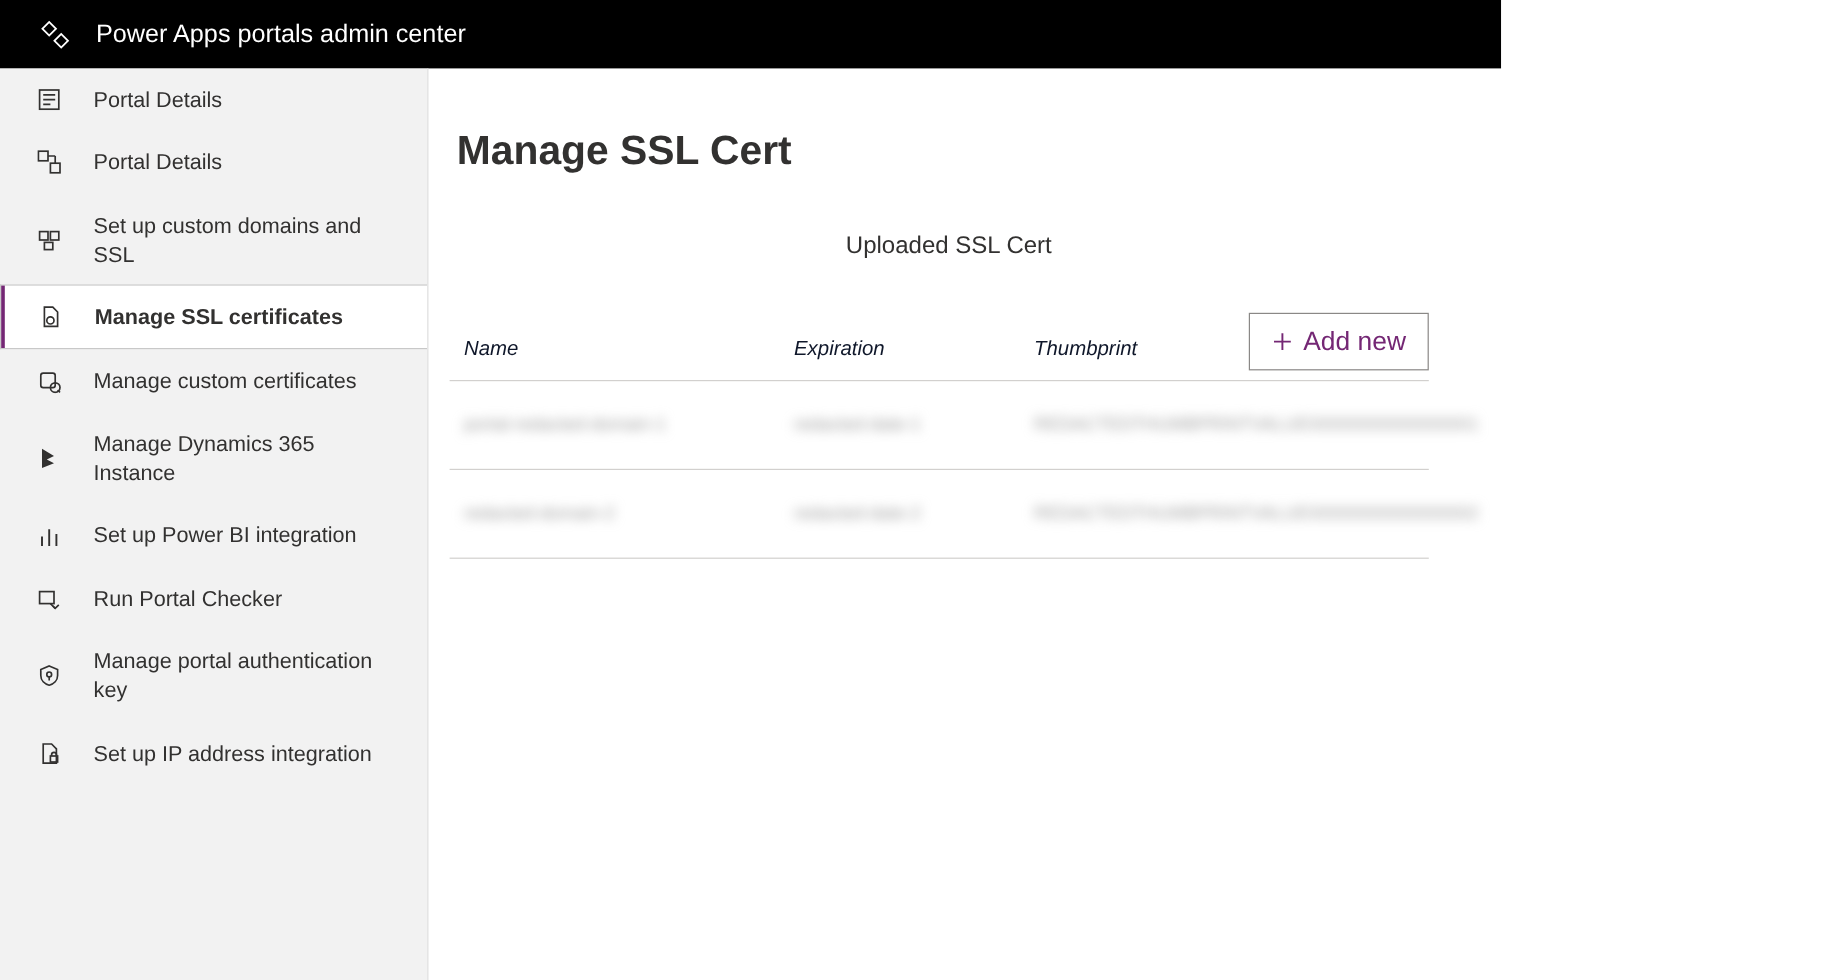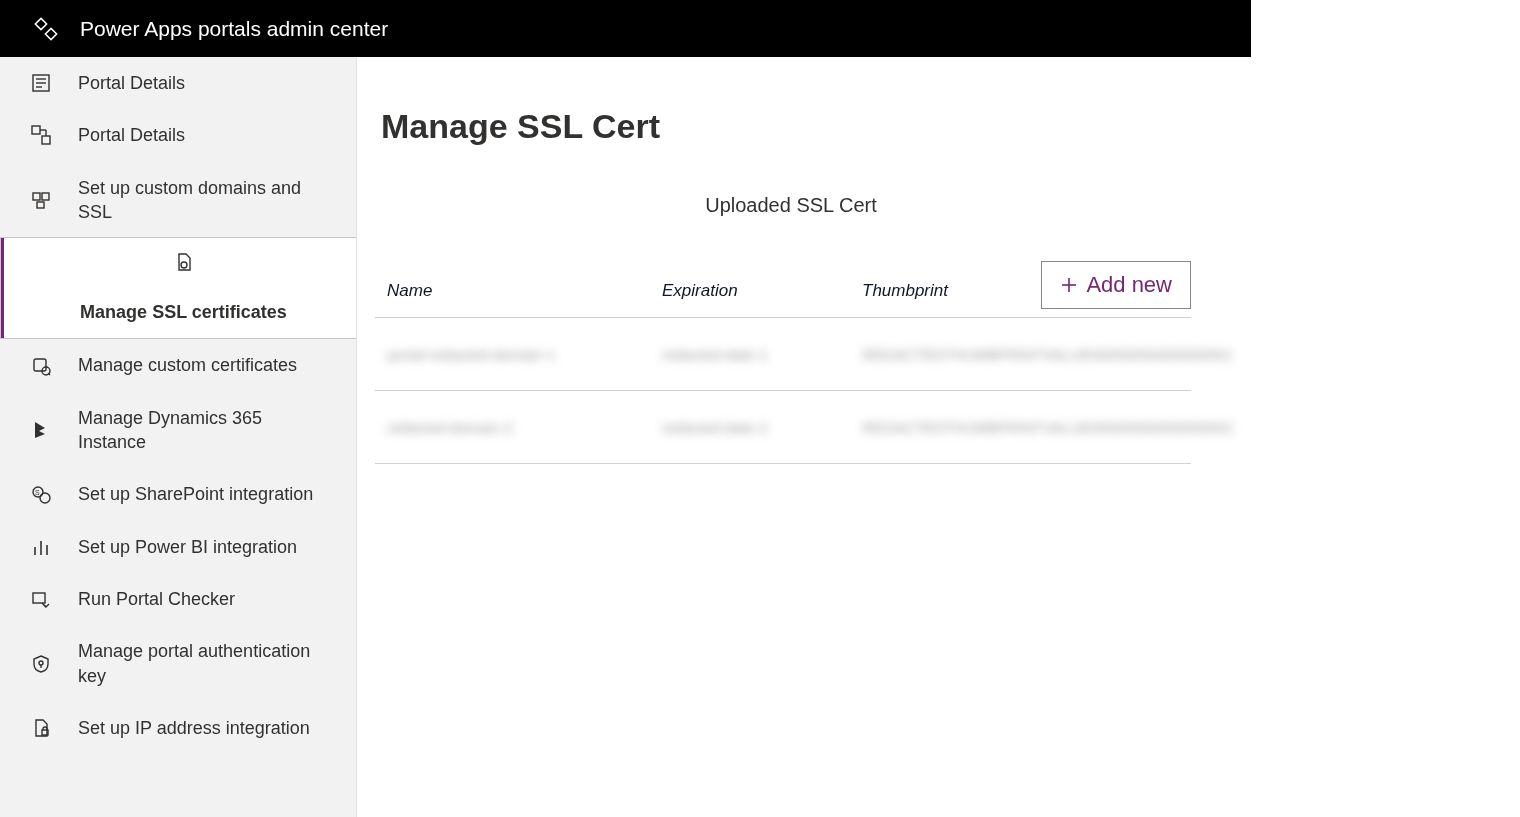--- a/index.html
+++ b/index.html
@@ -5,21 +5,21 @@
   * { box-sizing: border-box; margin: 0; padding: 0; }
   html, body { height: 100%; font-family: "Segoe UI", -apple-system, sans-serif; color: #323130; background:#fff;}
   .app { display:flex; flex-direction:column; height:817px; width:1251px; overflow:hidden; }
   .topbar { background:#000; color:#fff; height:57px; display:flex; align-items:center; padding-left:34px; gap:22px;}
   .topbar .title { font-size:21px; font-weight:400;}
   .body { flex:1; display:flex; overflow:hidden; }
   .sidebar { width:357px; background:#f2f2f2; border-right:1px solid #e1e1e1; overflow:auto;}
   .nav-item { display:flex; align-items:center; gap:26px; padding:14px 20px 14px 30px; font-size:18px; color:#323130; cursor:pointer; line-height:1.35;}
   .nav-item .icon-slot { width:22px; display:flex; justify-content:center; flex:0 0 22px;}
   .nav-item .label { max-width:250px;}
-  .nav-item.selected { background:#fff; font-weight:600; position:relative; border:1px solid #c8c8c8; border-right:none; margin-top:-1px;flex-direction:column;}
+  .nav-item.selected { background:#fff; font-weight:600; position:relative; border:1px solid #c8c8c8; border-right:none; margin-top:-1px;}
   .nav-item.selected::before { content:""; position:absolute; left:0; top:0; bottom:0; width:3px; background:#742774;}
   .main { flex:1; padding:50px 60px 0 18px; overflow:auto;}
   .page-title { font-size:34px; font-weight:600; margin-bottom:48px; padding-left:6px;}
   .sub-title  { font-size:20px; color:#323130; margin-bottom:50px; padding-left:16px;text-align:center;}
   .add-btn { display:flex; align-items:center; gap:8px; padding:10px 18px; border:1px solid #8a8886; background:#fff; color:#742774; font-size:22px; cursor:pointer;}
   .add-btn svg { display:block;}
   .grid { width:100%; }
   .grid-header, .grid-row { display:flex; align-items:center; padding:14px 12px; border-bottom:1px solid #d2d0ce;}
   .grid-header { font-size:17px; color:#0f172a; font-weight:400; align-items:flex-start; padding-bottom:16px;font-style:italic;}
   .col-name { flex:0 0 275px;}
@@ -108,30 +108,20 @@
 
       <div class="nav-item">
         <span class="icon-slot">
           <svg width="20" height="20" viewBox="0 0 20 20" fill="#323130">
               <path d="M4 2l10 6-6 3 6 3-10 4z"></path>
             </svg>
         </span>
         <span class="label">Manage Dynamics 365 Instance</span>
       </div>
 
-      <div class="nav-item">
-        <span class="icon-slot">
-          <svg width="20" height="20" viewBox="0 0 20 20" fill="none" stroke="#323130" stroke-width="1.4">
-              <circle cx="7" cy="7" r="5"></circle>
-              <circle cx="14" cy="13" r="5"></circle>
-              <text x="4" y="10" font-size="7" fill="#323130" stroke="none">S</text>
-            </svg>
-        </span>
-        <span class="label">Set up SharePoint integration</span>
-      </div>
 
       <div class="nav-item">
         <span class="icon-slot">
           <svg width="20" height="20" viewBox="0 0 20 20" fill="none" stroke="#323130" stroke-width="1.6">
               <line x1="4" y1="18" x2="4" y2="10"></line>
               <line x1="10" y1="18" x2="10" y2="4"></line>
               <line x1="16" y1="18" x2="16" y2="8"></line>
             </svg>
         </span>
         <span class="label">Set up Power BI integration</span>

